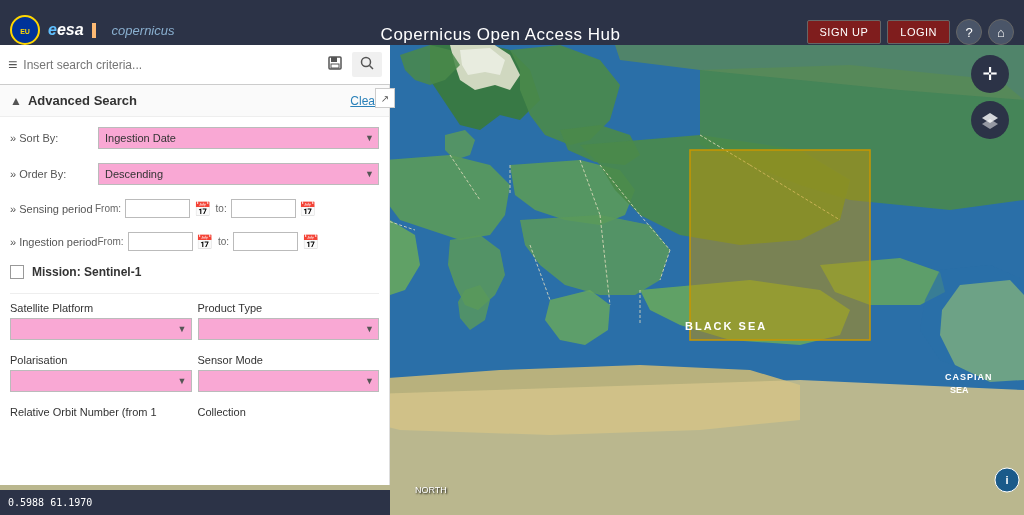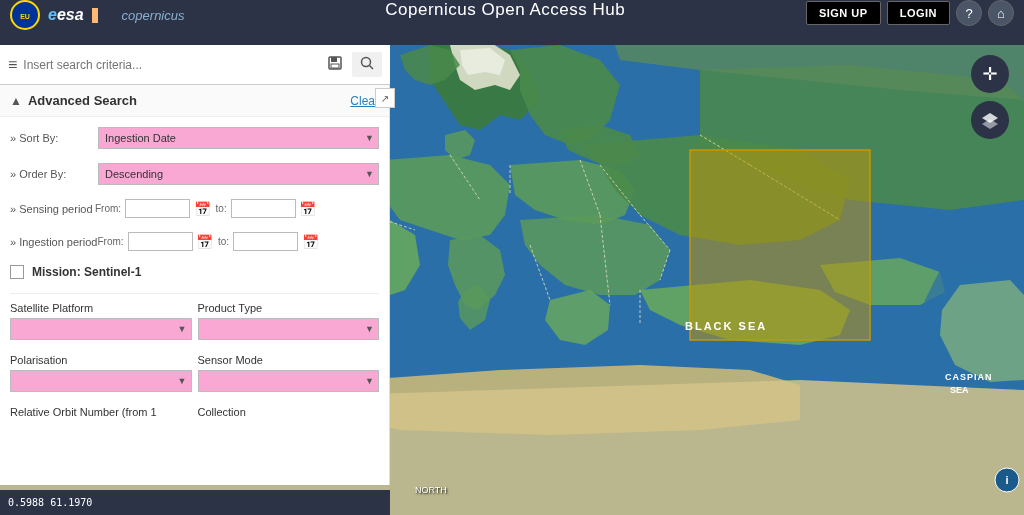--- a/index.html
+++ b/index.html
@@ -17,21 +17,21 @@
       width: 100%; height: 100%;
     }
 
     
     .header {
       position: absolute;
       top: 0; left: 0; right: 0;
       height: 45px;
       background: #2c3347;
       display: flex;
-      align-items: flex-start;
+      align-items: flex-end;
       padding: 0 10px;
       z-index: 100;
     }
     .header-logos {
       display: flex;
       align-items: center;
       gap: 8px;
       margin-right: 20px;
     }
     .logo-eu {
@@ -41,44 +41,44 @@
       display: flex; align-items: center; justify-content: center;
       font-size: 8px; color: #ffd700; font-weight: bold;
       border: 2px solid #ffd700;
     }
     .logo-esa {
       color: white; font-size: 16px; font-weight: bold;
       font-style: italic;
     }
     .logo-esa span { color: #00b0f0; }
     .logo-copernicus {
-      color: #aac4e0; font-size: 11px; border-left: 6px solid #fdba74; padding-left: 24px;
+      color: #aac4e0; font-size: 11px; border-left: 4px solid #fdba74; padding-left: 16px;
     }
     .header-title {
       flex: 1;
       text-align: center;
       color: white;
       font-size: 17px;
       font-weight: normal;
       letter-spacing: 0.5px;
     }
     .header-actions {
       display: flex;
       align-items: center;
       gap: 6px;
     }
     .btn-signup, .btn-login {
-      background: #000000;
+      background: #7f1d1d;
       color: white;
       border: 1px solid #666;
       padding: 5px 12px;
       font-size: 11px;
       cursor: pointer;
       border-radius: 2px;
-      font-weight: bold;
+      font-weight: normal;
       letter-spacing: 0.5px;
     }
     .icon-circle {
       width: 26px; height: 26px;
       border-radius: 50%;
       border: 1px solid #666;
       background: #4a5568;
       display: flex; align-items: center; justify-content: center;
       color: white; font-size: 13px; cursor: pointer;
     }

